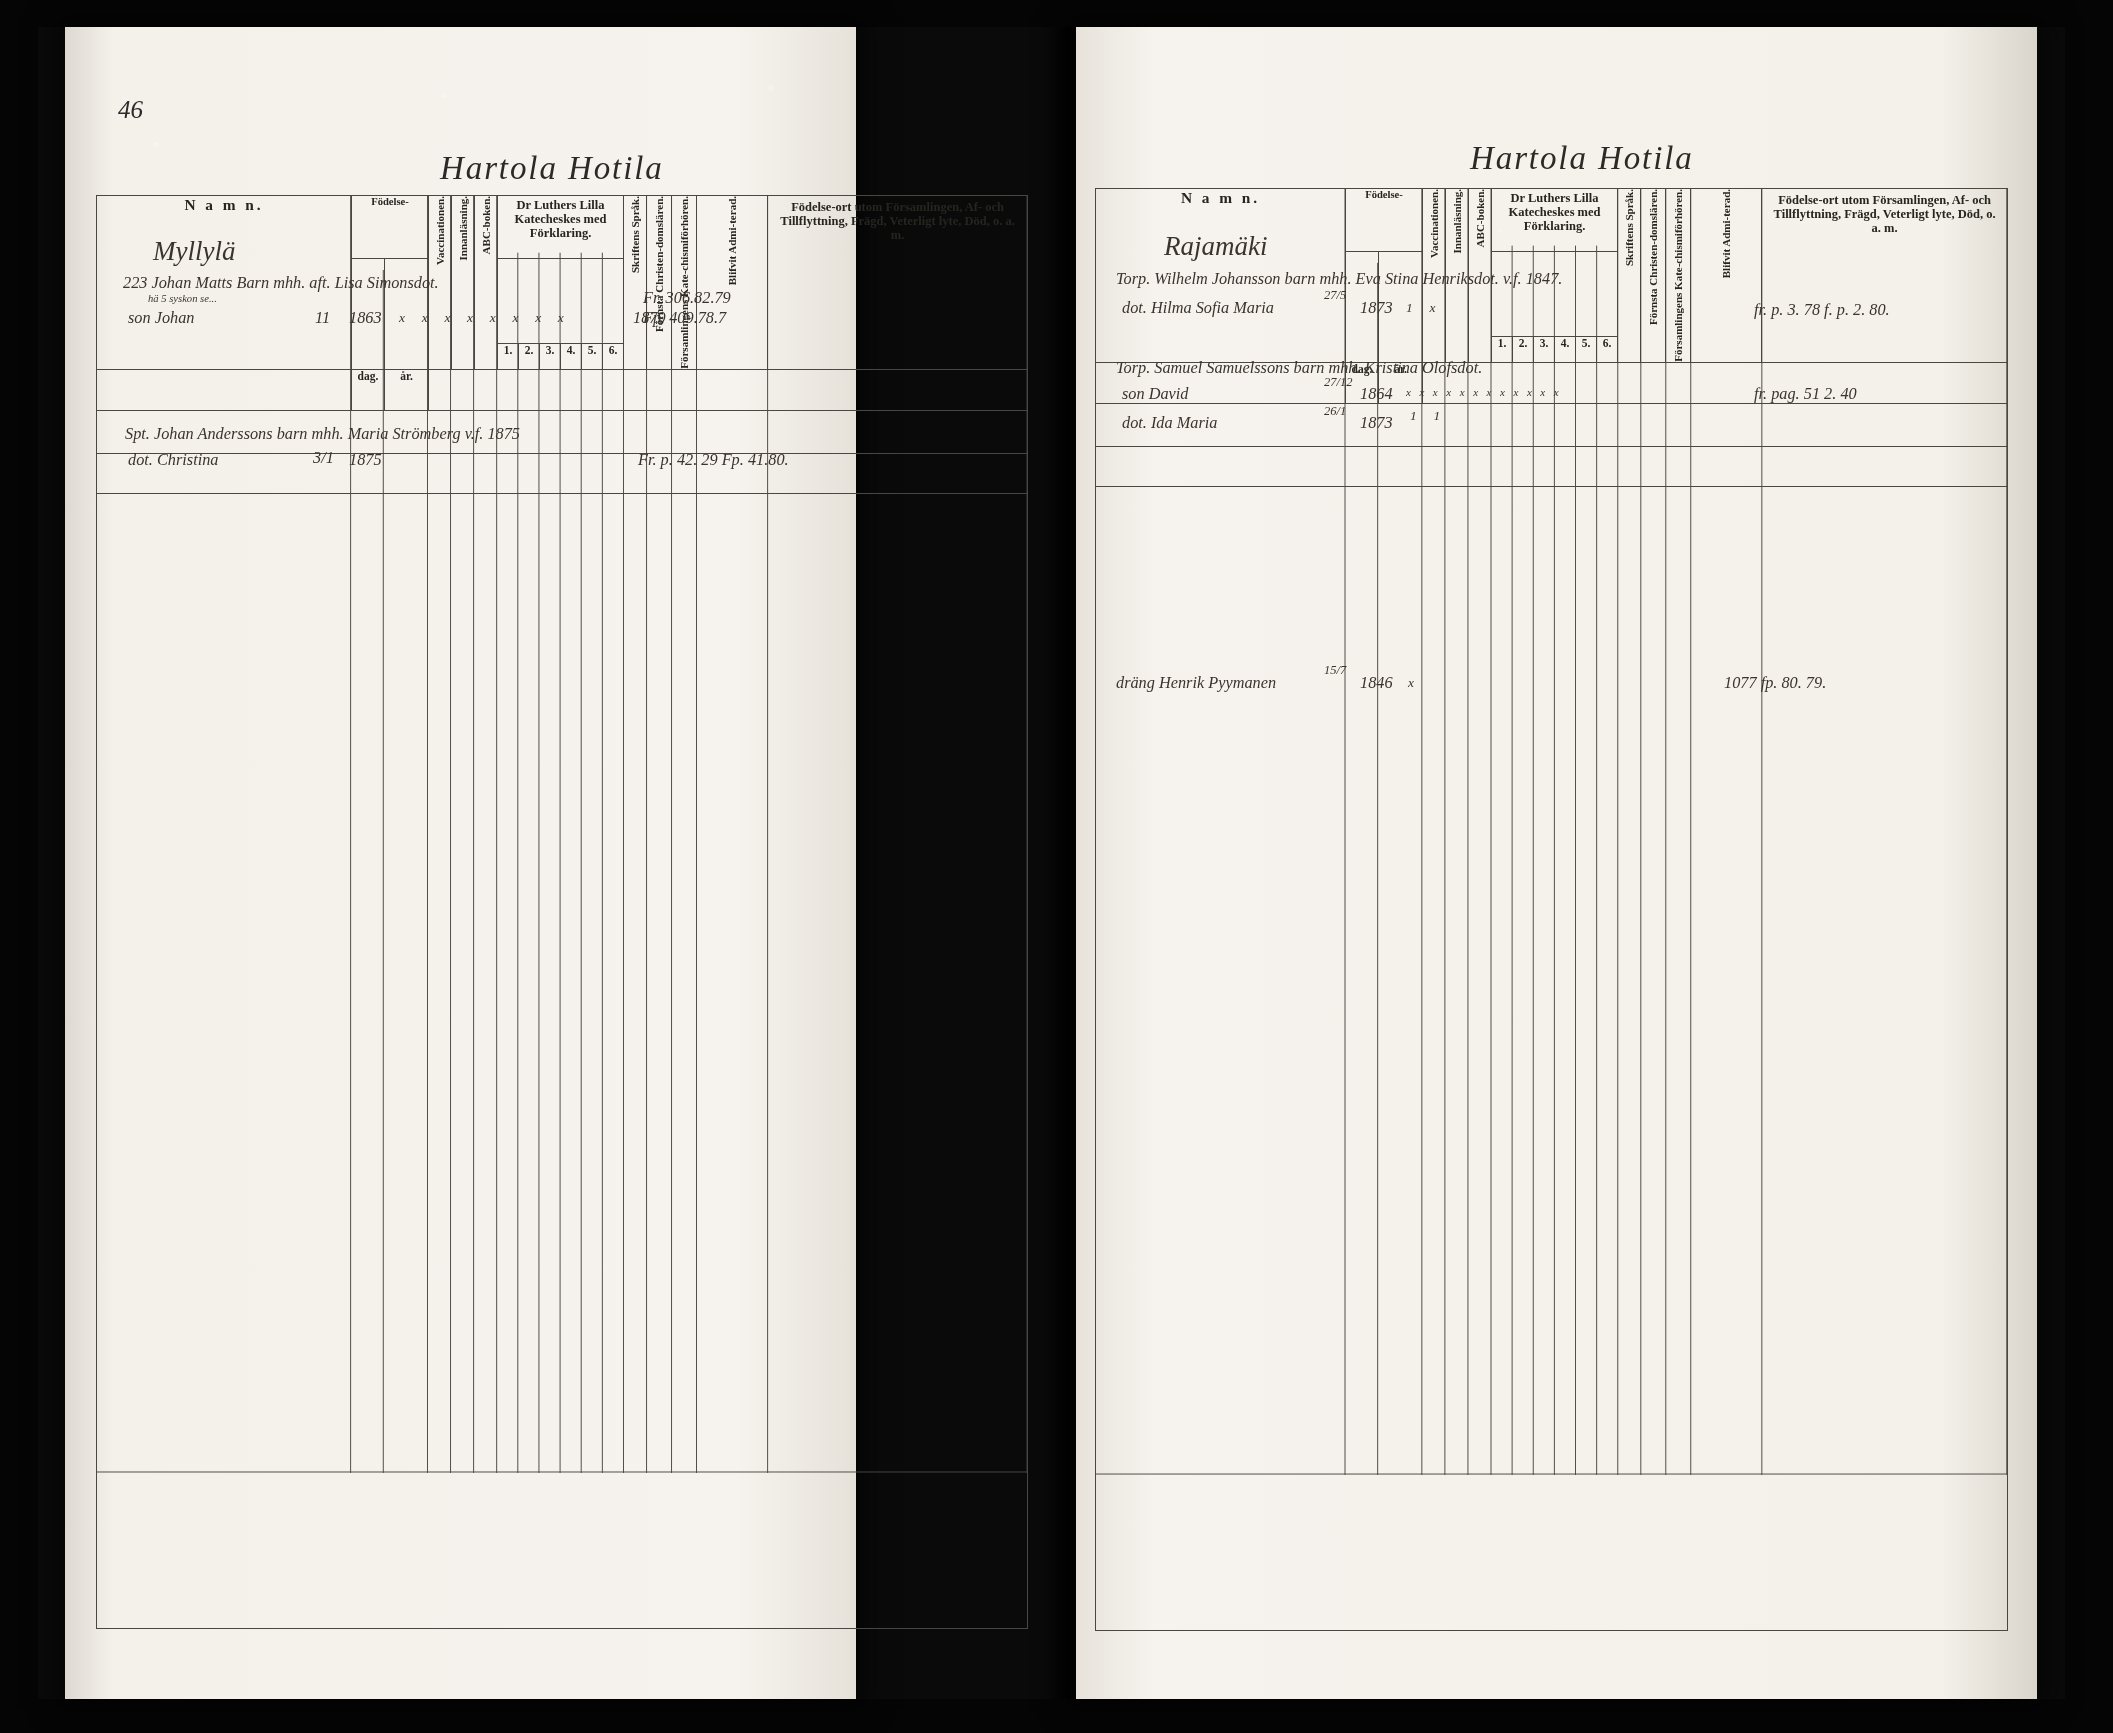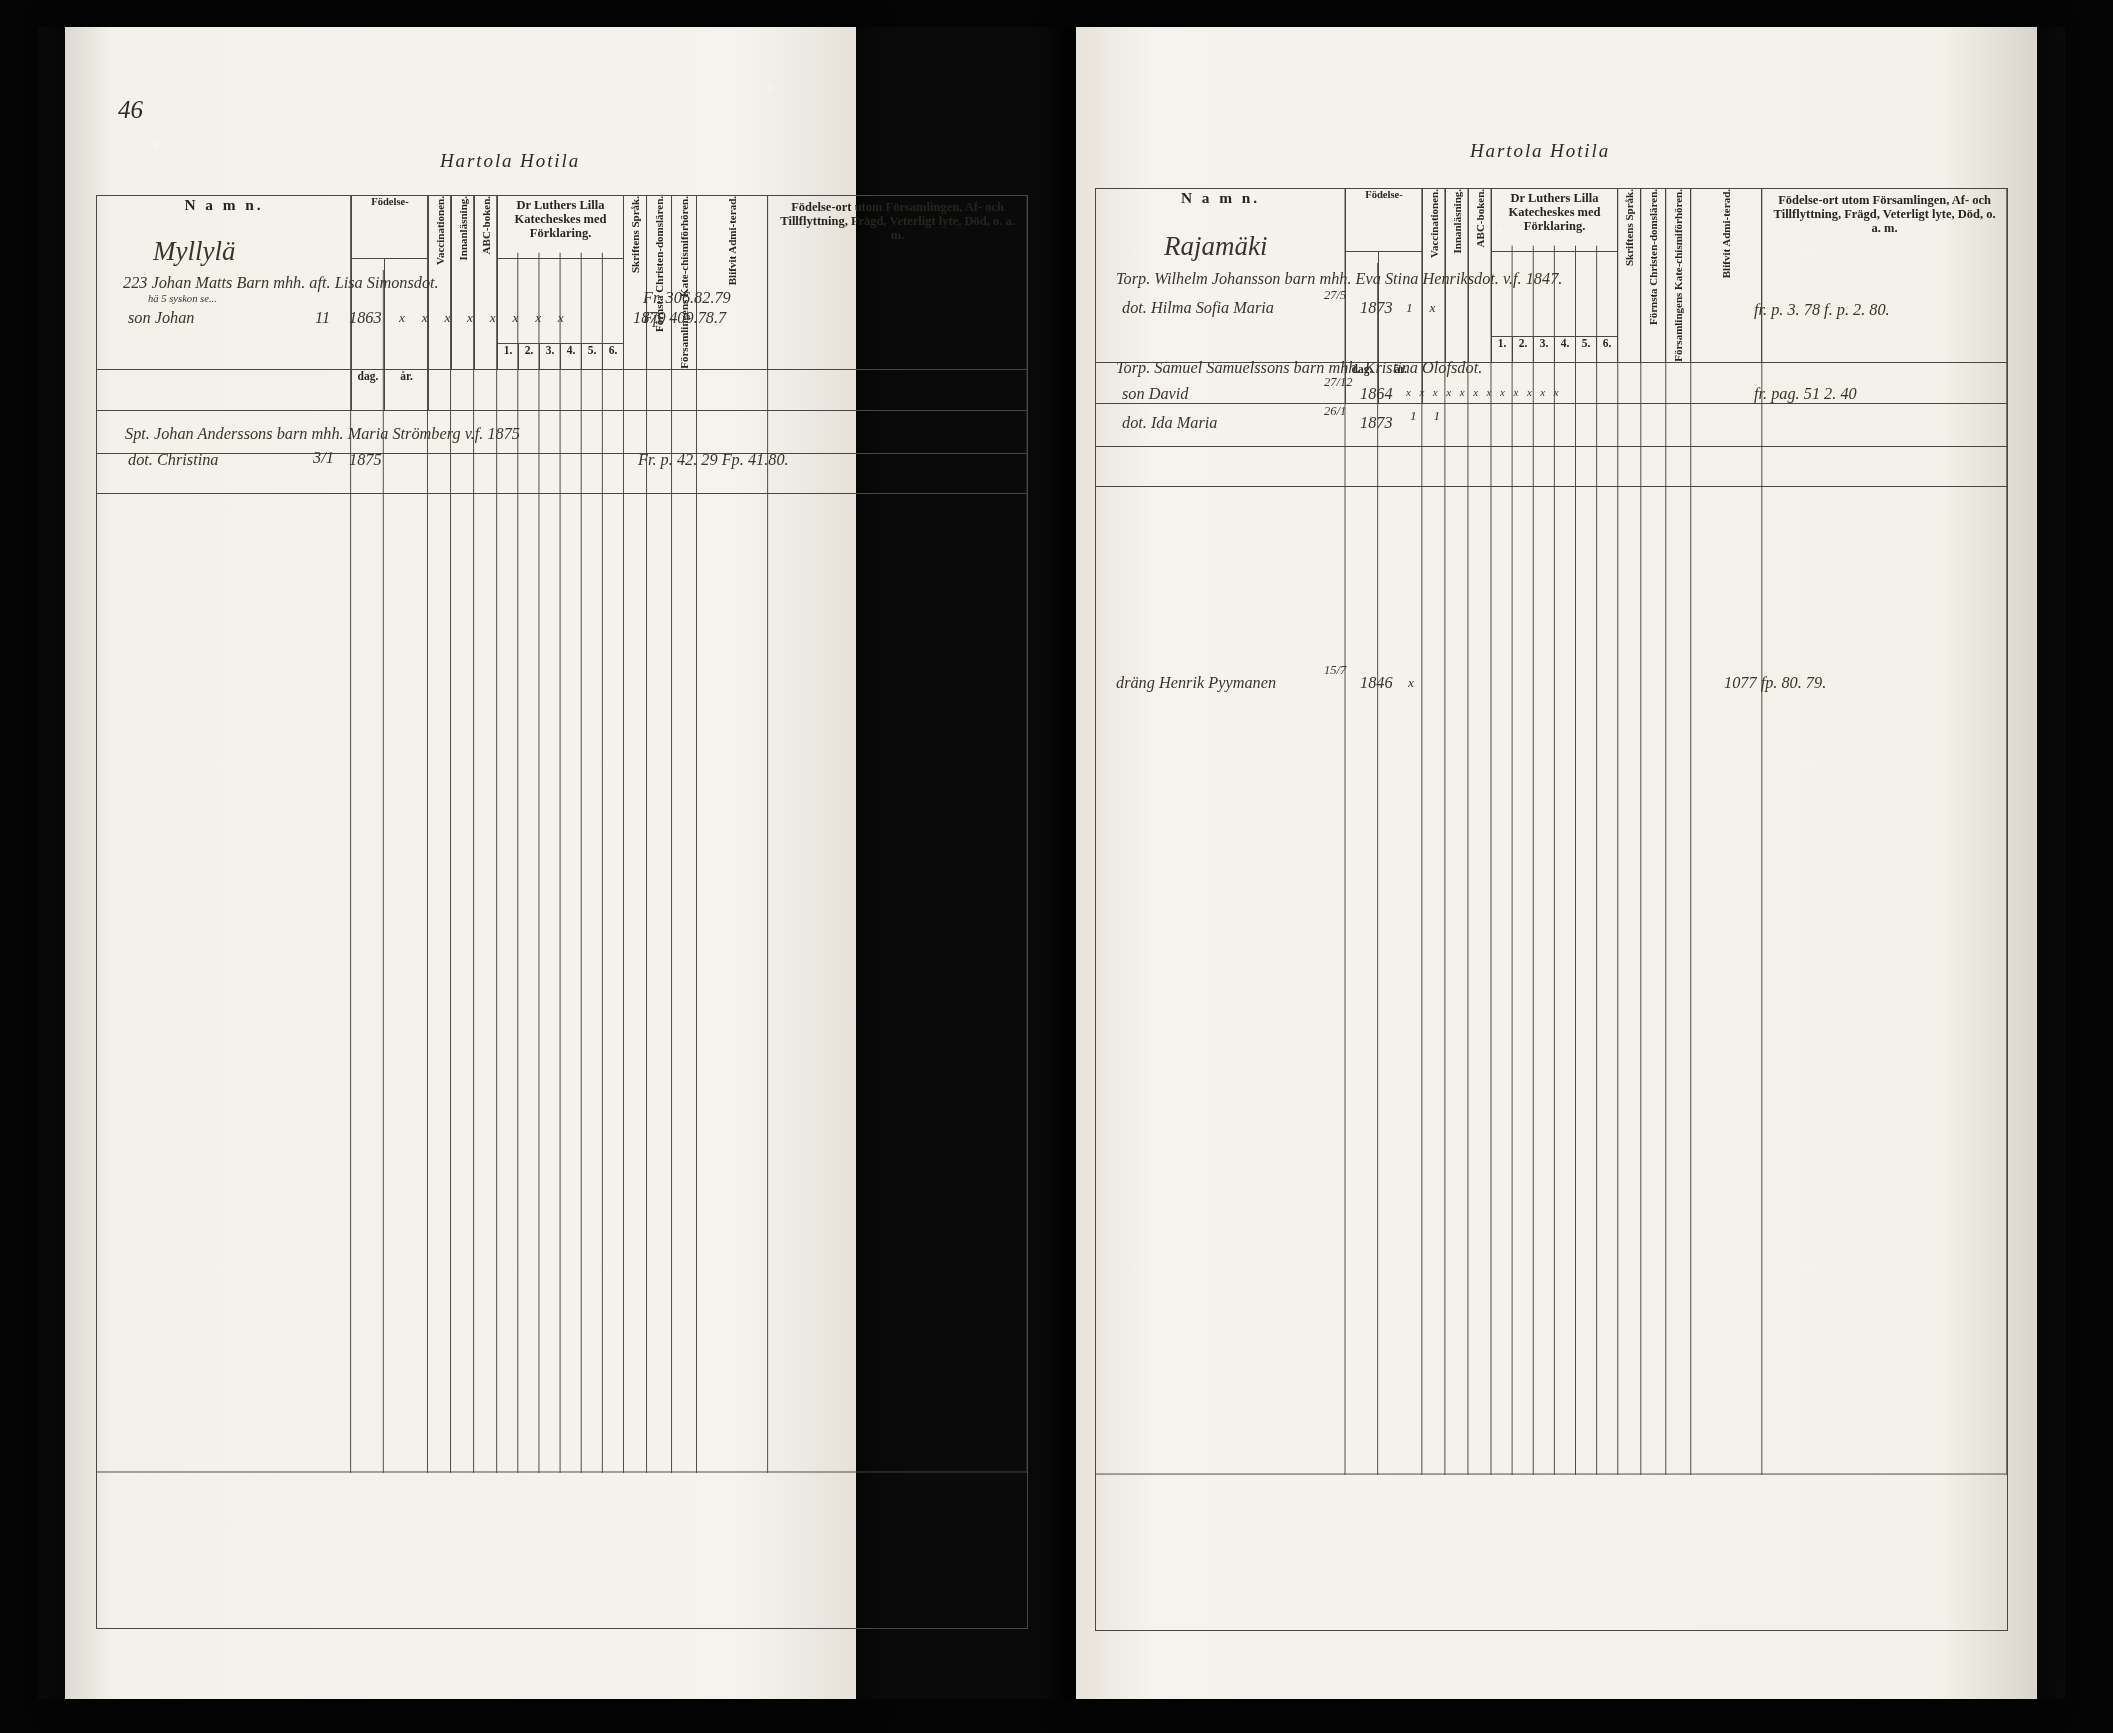--- a/index.html
+++ b/index.html
@@ -20,21 +20,21 @@
       box-shadow: 0 0 25px 9.6px rgba(0,0,0,.55);}
 
   
   .gutter{position:absolute;left:1004px;top:0;width:58px;height:1672px;
      background:linear-gradient(90deg,rgba(0,0,0,.0),rgba(0,0,0,.85) 45%,rgba(0,0,0,.0));}
 
   .folio{position:absolute;font-family:"Liberation Serif",serif;font-size:25px;color:#2a2a28;
          font-style:italic;}
   .folio.l{left:53px;top:69px;}
 
-  .heading{position:absolute;font-style:italic;font-size:19px;color:#2b2a27;
+  .heading{position:absolute;font-style:italic;font-size:33px;color:#2b2a27;
            letter-spacing:1.9px;font-family:"Liberation Serif",serif;}
 
   
   table.reg{position:absolute;border-collapse:collapse;table-layout:fixed;
             background:transparent;}
   table.reg th, table.reg td{border:1px solid #4a4742;padding:0;vertical-align:top;}
   table.reg th{font-weight:bold;font-size:10.6px;line-height:1.12;color:#26251f;
                text-align:center;font-family:"Liberation Serif",serif;}
   .vert{writing-mode:vertical-rl;transform:rotate(180deg);white-space:nowrap;
         font-size:11px;font-weight:bold;line-height:1.1;margin:0 auto;}

